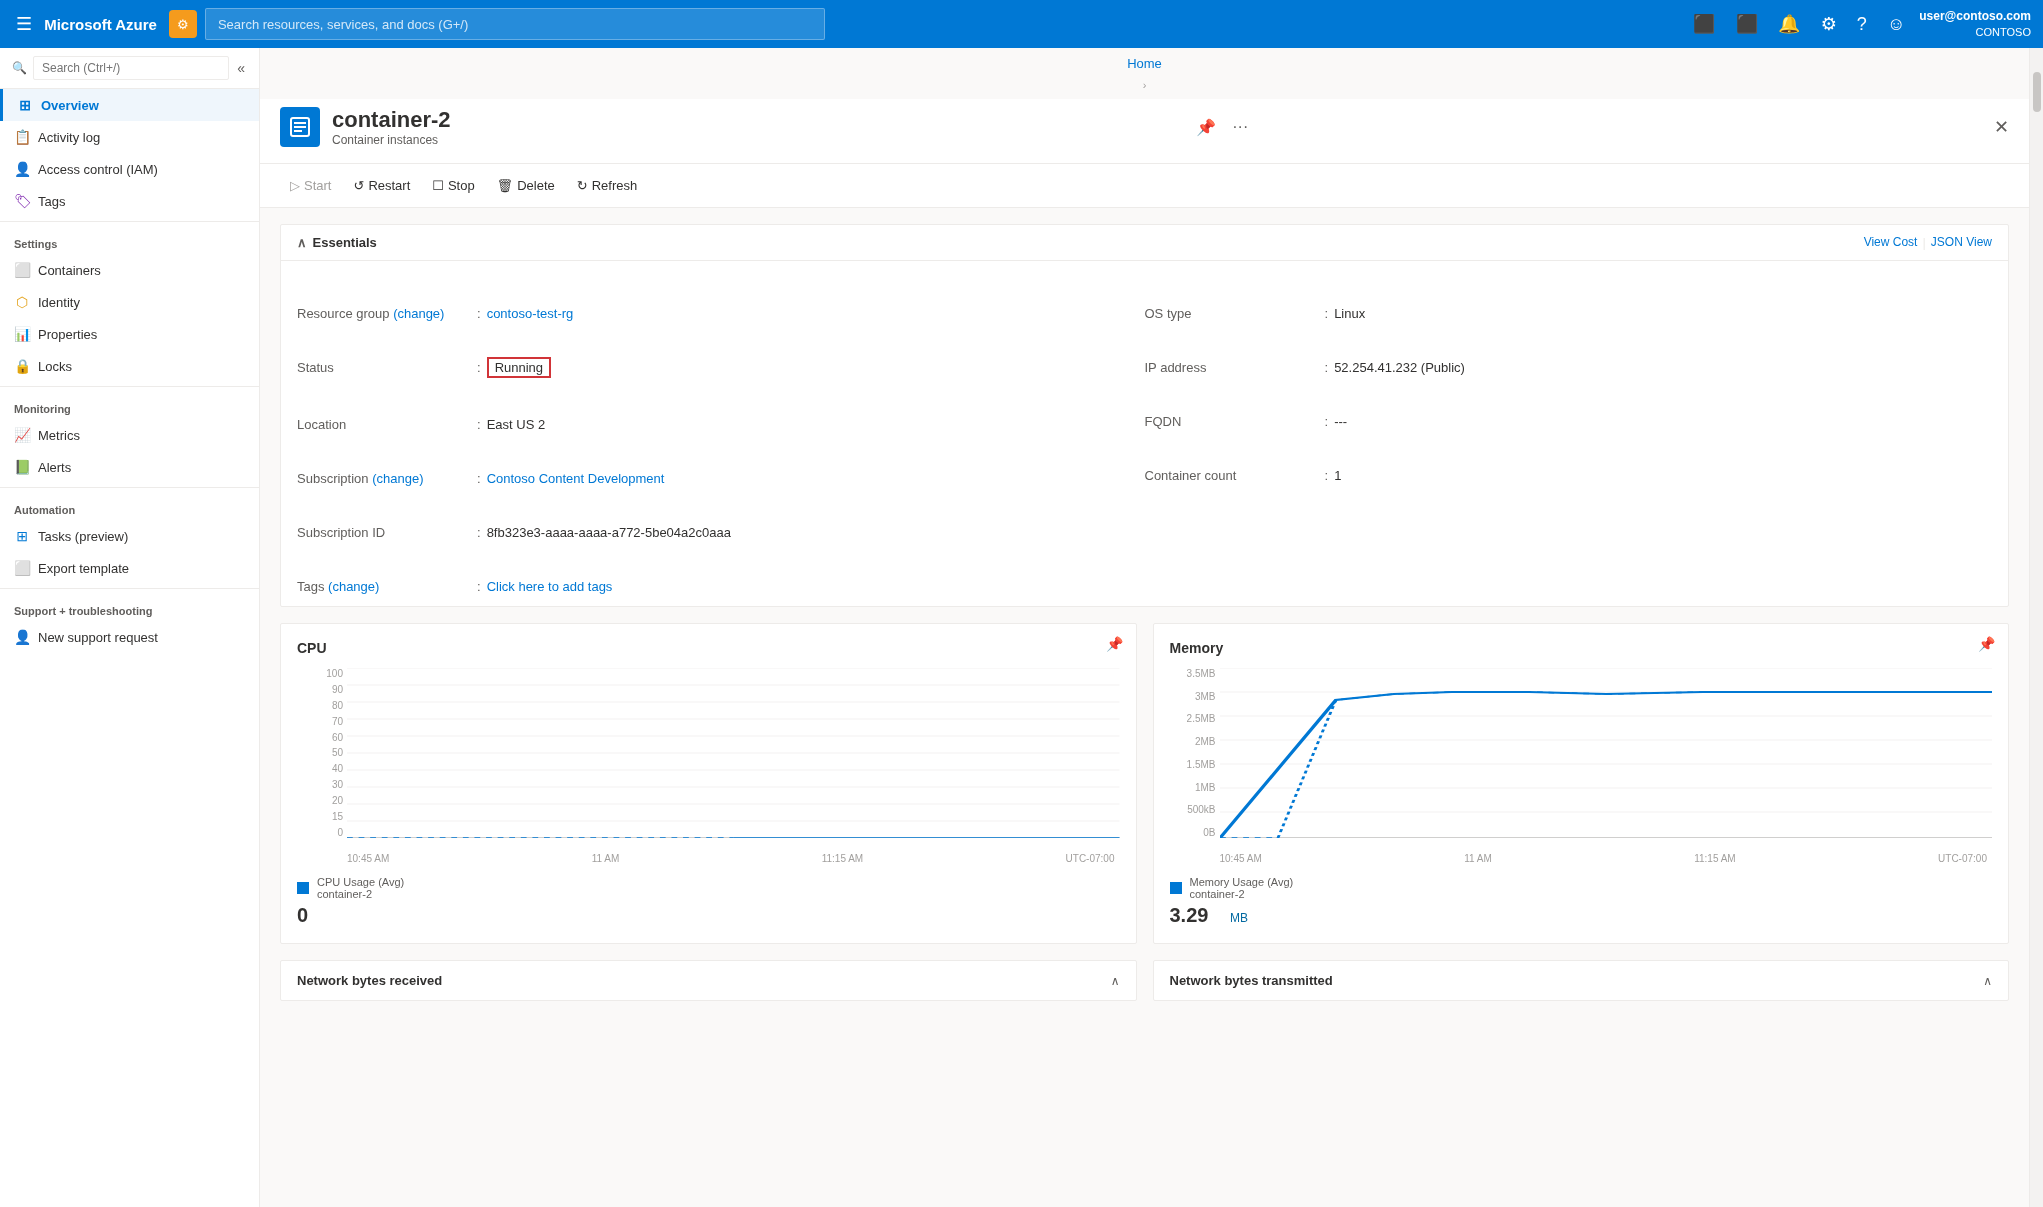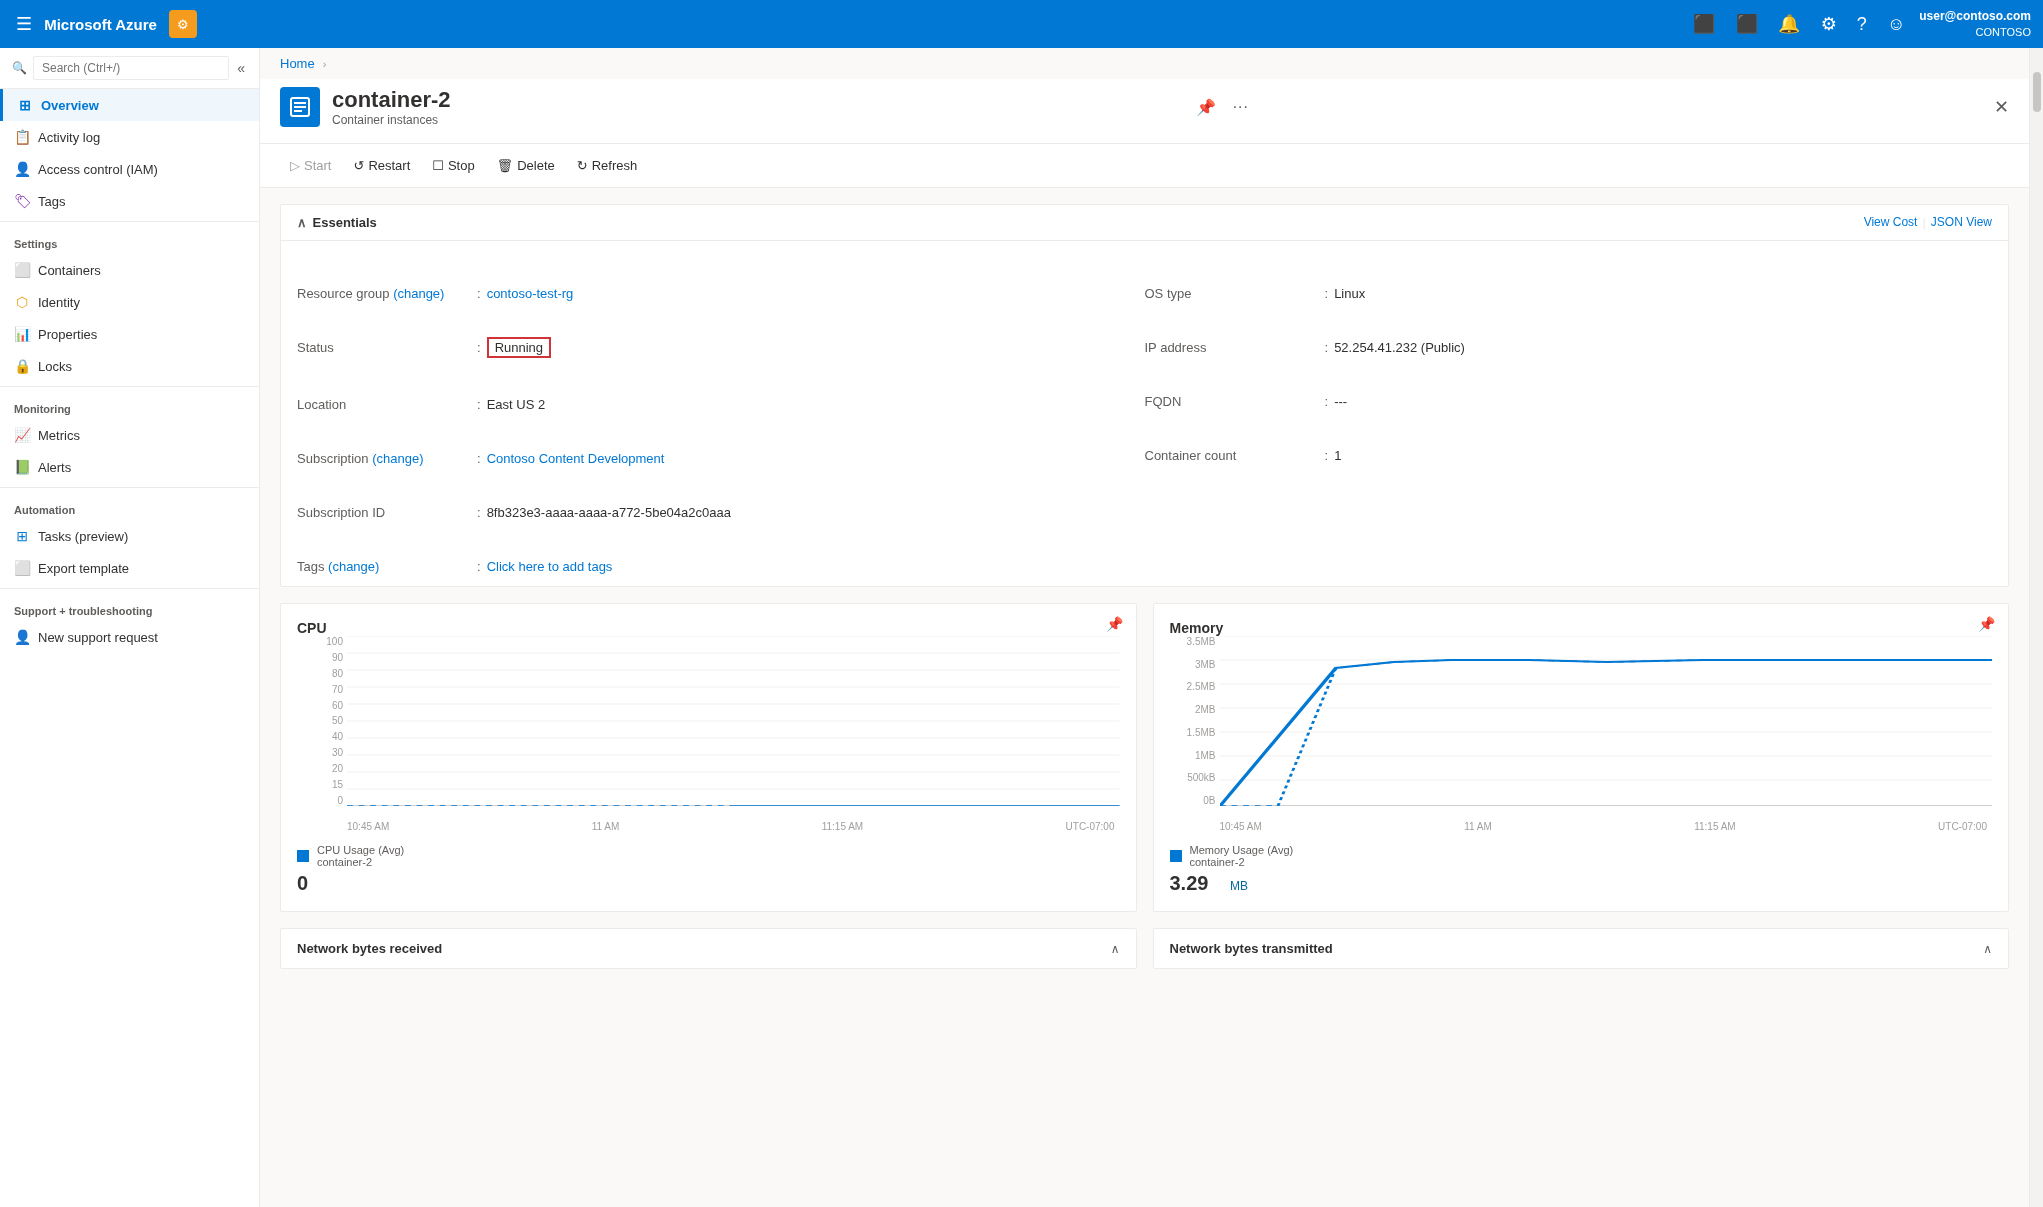--- a/index.html
+++ b/index.html
@@ -57,21 +57,21 @@
       font-size: 11px; font-weight: 600; color: #605e5c; padding: 12px 14px 4px;
       text-transform: none; letter-spacing: 0;
     }
     .nav-divider { height: 1px; background: #edebe9; margin: 4px 0; }
 
     
     .content-area { flex: 1; background: #faf9f8; overflow-y: auto; }
 
     
     .breadcrumb {
-      padding: 8px 20px; font-size: 12px; color: #605e5c; display: flex; align-items: center; gap: 8px;
+      padding: 8px 20px; font-size: 12px; color: #605e5c; display: flex; align-items: center; gap: 8px; flex-direction: column;
     }
     .breadcrumb a { color: #0078d4; text-decoration: none; cursor: pointer; }
     .breadcrumb .sep { color: #a19f9d; font-size: 11px; }
 
     
     .page-header {
       display: flex; align-items: center; gap: 12px; padding: 8px 20px 16px;
       background: white; border-bottom: 1px solid #edebe9;
     }
     .page-header-icon {
@@ -132,21 +132,21 @@
 
     
     .charts-row {
       display: flex; gap: 16px; padding: 0 20px 16px; flex-wrap: wrap;
     }
     .chart-card {
       flex: 1; min-width: 300px; background: white; border: 1px solid #edebe9;
       border-radius: 2px; padding: 16px; position: relative;
     }
     .chart-title {
-      font-size: 14px; font-weight: 600; color: #323130; 
+      font-size: 14px; font-weight: 600; color: #323130; margin-bottom: 12px;
     }
     .chart-pin { position: absolute; top: 12px; right: 12px; color: #605e5c; cursor: pointer; font-size: 14px; }
     .chart-area { height: 200px; position: relative; }
     .chart-yaxis {
       position: absolute; left: 0; top: 0; bottom: 30px; width: 50px;
       display: flex; flex-direction: column; justify-content: space-between; align-items: flex-end;
     }
     .chart-yaxis span { font-size: 10px; color: #a19f9d; padding-right: 4px; }
     .chart-plot {
       position: absolute; left: 50px; right: 0; top: 0; bottom: 30px; overflow: hidden;
@@ -190,20 +190,21 @@
   </style>
 </head>
 <body>
 
 <div class="topbar">
   <span class="topbar-hamburger">☰</span>
   <span class="topbar-logo">Microsoft Azure</span>
   <div class="topbar-icon-badge">
     <span>⚙</span>
   </div>
+  <input class="topbar-search" type="text" placeholder="Search resources, services, and docs (G+/)" style="">
   <div class="topbar-right">
     <span class="topbar-icon-btn">⬛</span>
     <span class="topbar-icon-btn">⬛</span>
     <span class="topbar-icon-btn">🔔</span>
     <span class="topbar-icon-btn">⚙</span>
     <span class="topbar-icon-btn">?</span>
     <span class="topbar-icon-btn">☺</span>
     <div class="topbar-user">
       <div class="email">user@contoso.com</div>
       <div class="org">CONTOSO</div>

